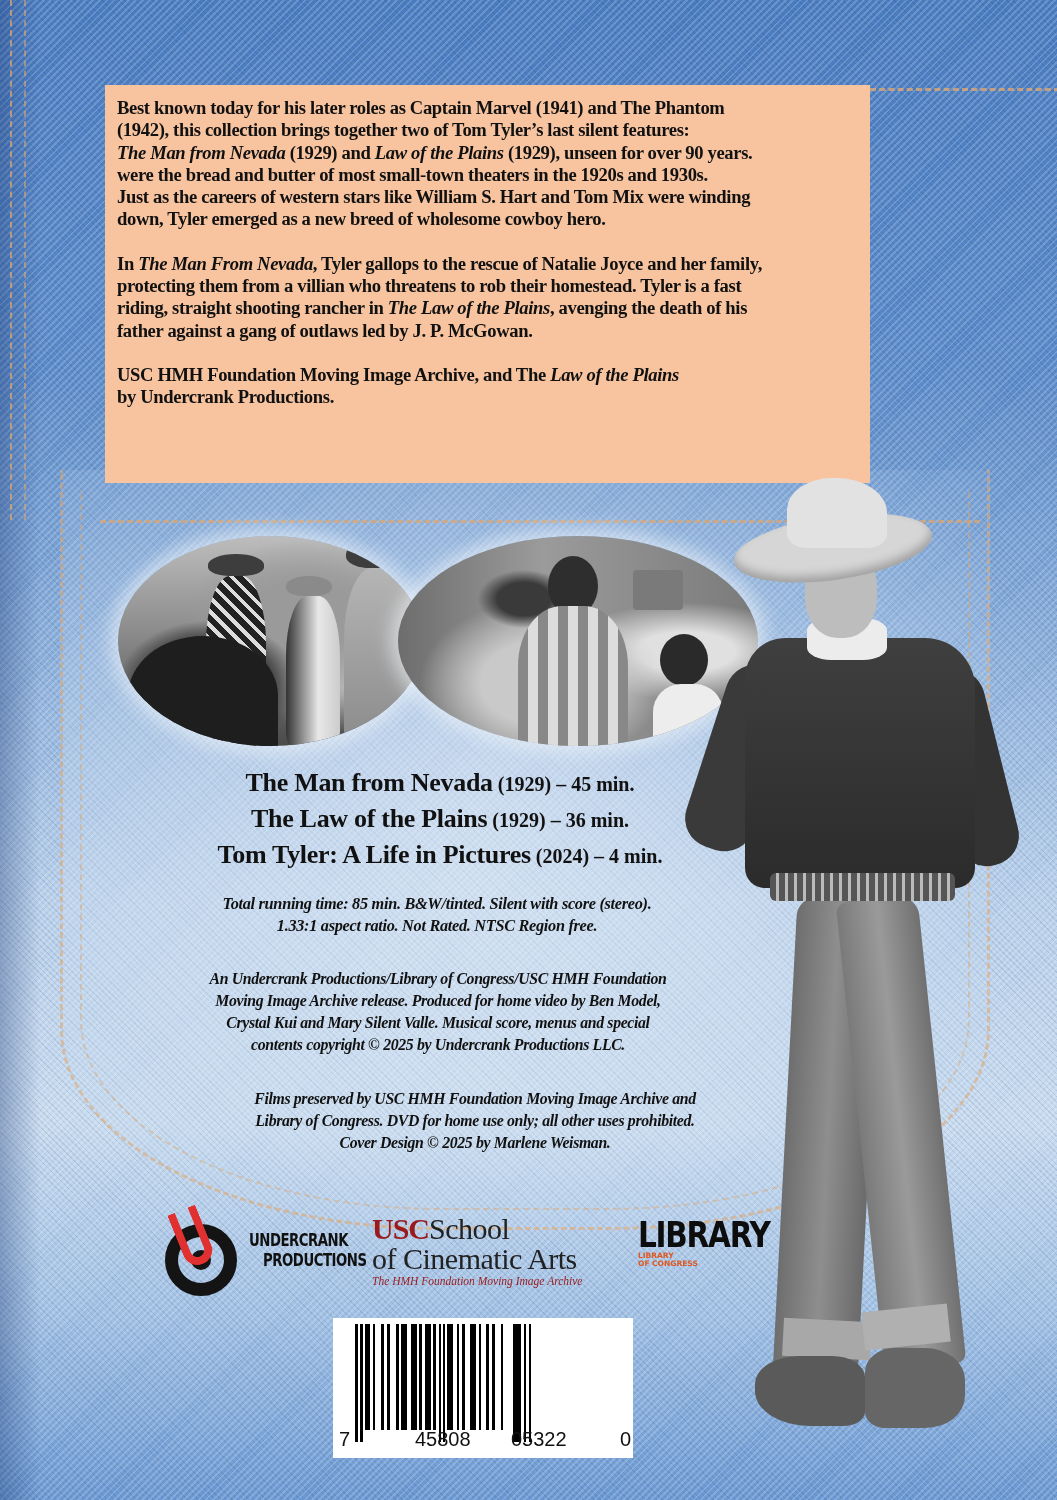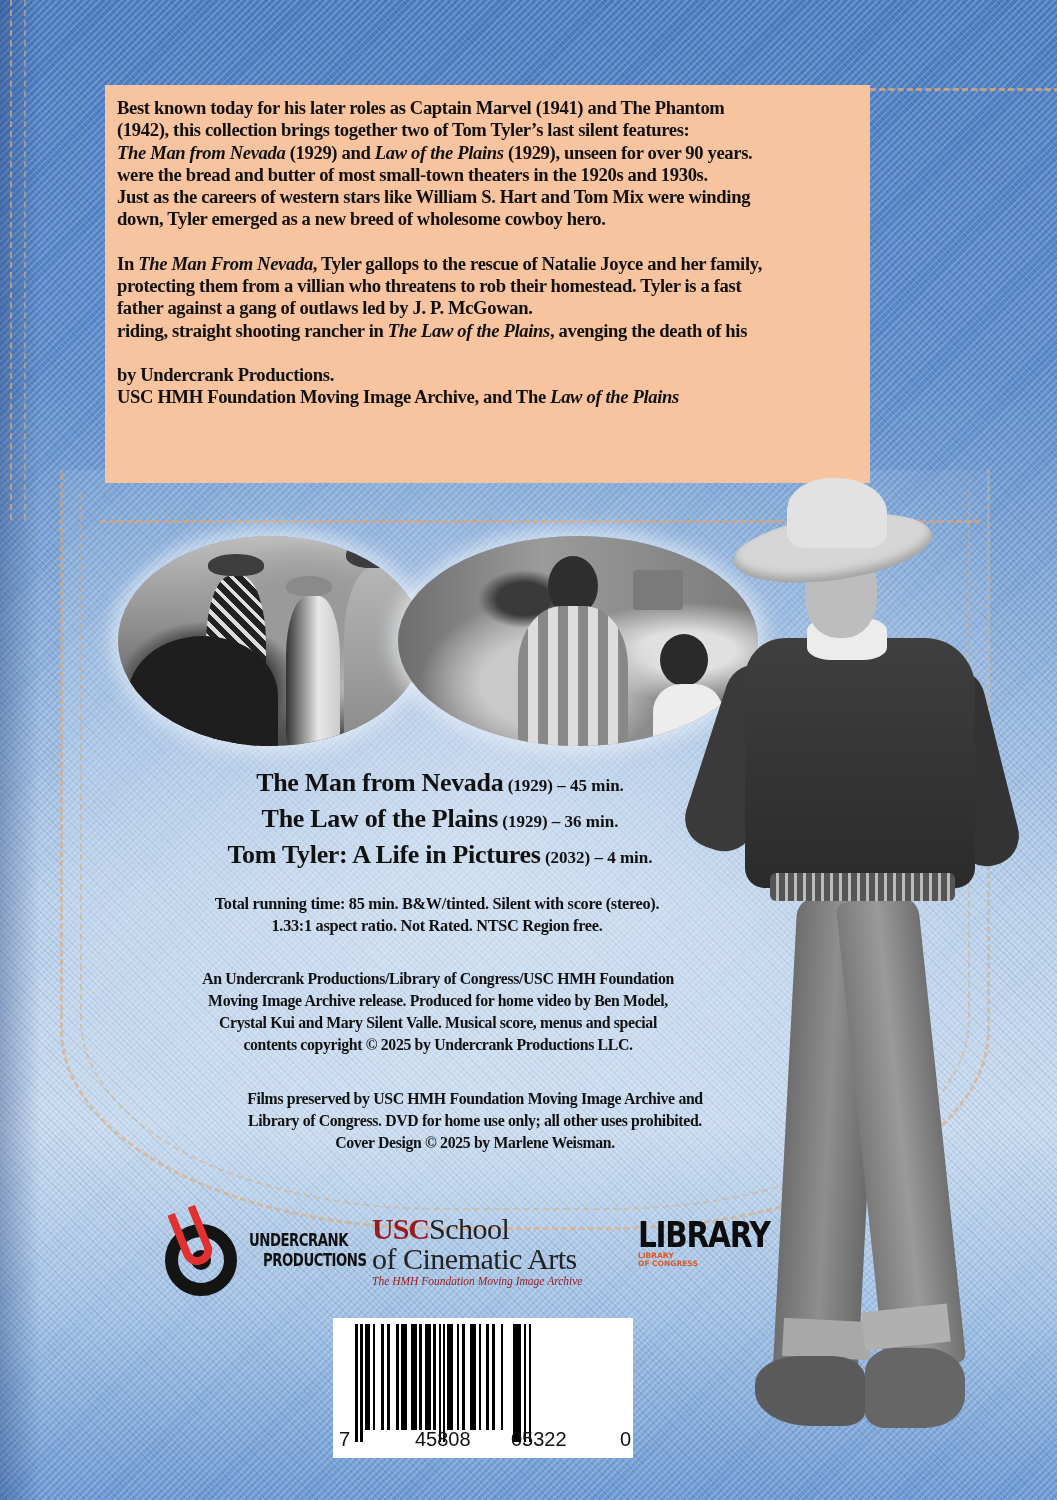--- a/index.html
+++ b/index.html
@@ -138,33 +138,33 @@
   .cb-boot-l { position: absolute; left: 40px; top: 878px; width: 110px; height: 70px; background: #5a5a5a; border-radius: 40% 30% 20% 50%; }
   .cb-boot-r { position: absolute; left: 150px; top: 870px; width: 100px; height: 80px; background: #666; border-radius: 30% 40% 40% 20%; }
 
   
   .films {
     position: absolute; left: 140px; top: 766px; width: 600px;
     text-align: center; font-weight: bold;
   }
   .film-row { display: block; line-height: 33px; white-space: nowrap; }
   .film-title { font-size: 26px; letter-spacing: -0.3px; }
-  .film-meta { font-size: 17px; }
+  .film-meta { font-size: 20px; }
 
   .specs {
     position: absolute; left: 112px; top: 893px; width: 650px;
     text-align: center; font-weight: bold; font-size: 16.3px; line-height: 22px;
     letter-spacing: -0.3px;
   }
   .credits {
     position: absolute; left: 128px; top: 968px; width: 620px;
     text-align: center; font-weight: bold; font-size: 15.8px; line-height: 22px;
     letter-spacing: -0.35px;
   }
-  .credits .line, .specs .line, .preserved .line { display: block; white-space: nowrap; }
+  .credits .line, .specs .line, .preserved .line { display: block; white-space: nowrap; font-style: italic; }
   .preserved {
     position: absolute; left: 180px; top: 1088px; width: 590px;
     text-align: center; font-weight: bold; font-size: 15.8px; line-height: 22px;
     letter-spacing: -0.35px;
   }
 
   
   .logo-undercrank { position: absolute; left: 165px; top: 1208px; width: 180px; height: 86px; }
   .uc-ring {
     position: absolute; left: 0; top: 16px; width: 72px; height: 72px;
@@ -228,26 +228,26 @@
     <span class="line">Best known today for his later roles as Captain Marvel (1941) and The Phantom</span>
     <span class="line">(1942), this collection brings together two of Tom Tyler’s last silent features:</span>
     <span class="line"><i>The Man from Nevada</i><span> (1929) and </span><i>Law of the Plains</i><span> (1929), unseen for over 90 years.</span></span>
     <span class="line">were the bread and butter of most small-town theaters in the 1920s and 1930s.</span>
     <span class="line">Just as the careers of western stars like William S. Hart and Tom Mix were winding</span>
     <span class="line">down, Tyler emerged as a new breed of wholesome cowboy hero.</span>
   </p>
   <p>
     <span class="line"><span>In </span><i>The Man From Nevada</i><span>, Tyler gallops to the rescue of Natalie Joyce and her family,</span></span>
     <span class="line">protecting them from a villian who threatens to rob their homestead. Tyler is a fast</span>
+    <span class="line"><span>riding, straight shooting rancher in </span><i>The Law of the Plains</i><span>, avenging the death of his</span></span>
     <span class="line">father against a gang of outlaws led by J. P. McGowan.</span>
-    <span class="line"><span>riding, straight shooting rancher in </span><i>The Law of the Plains</i><span>, avenging the death of his</span></span>
   </p>
   <p>
+    <span class="line"><span>USC HMH Foundation Moving Image Archive, and The </span><i>Law of the Plains</i></span>
     <span class="line">by Undercrank Productions.</span>
-    <span class="line"><span>USC HMH Foundation Moving Image Archive, and The </span><i>Law of the Plains</i></span>
   </p>
 </div>
 
 <div class="oval oval-1">
   <div class="hat" style="left:90px;top:18px;width:56px;height:22px;"></div>
   <div class="person" style="left:88px;top:40px;width:60px;height:170px;background:repeating-linear-gradient(45deg,#222 0 6px,#ddd 6px 10px);"></div>
   <div class="hat" style="left:168px;top:40px;width:46px;height:20px;background:#8a8a8a;"></div>
   <div class="person" style="left:168px;top:60px;width:54px;height:150px;background:linear-gradient(90deg,#333,#e8e8e8 60%,#ccc);"></div>
   <div class="hat" style="left:228px;top:4px;width:62px;height:28px;"></div>
   <div class="person" style="left:226px;top:32px;width:70px;height:180px;background:linear-gradient(180deg,#b5b5b5,#8a8a8a);"></div>
@@ -274,21 +274,21 @@
   <div class="cb-belt"></div>
   <div class="cb-scarf"></div>
   <div class="cb-face"></div>
   <div class="cb-hat-brim"></div>
   <div class="cb-hat-crown"></div>
 </div>
 
 <div class="films">
   <span class="film-row"><span class="film-title">The Man from Nevada</span><span class="film-meta"> (1929) – 45 min.</span></span>
   <span class="film-row"><span class="film-title">The Law of the Plains</span><span class="film-meta"> (1929) – 36 min.</span></span>
-  <span class="film-row"><span class="film-title">Tom Tyler: A Life in Pictures</span><span class="film-meta"> (2032) – 4 min.</span></span>
+  <span class="film-row"><span class="film-title">Tom Tyler: A Life in Pictures</span><span class="film-meta"> (2024) – 4 min.</span></span>
 </div>
 
 <div class="specs">
   <span class="line">Total running time: 85 min. B&amp;W/tinted. Silent with score (stereo).</span>
   <span class="line">1.33:1 aspect ratio. Not Rated. NTSC Region free.</span>
 </div>
 
 <div class="credits">
   <span class="line">An Undercrank Productions/Library of Congress/USC HMH Foundation</span>
   <span class="line">Moving Image Archive release. Produced for home video by Ben Model,</span>

